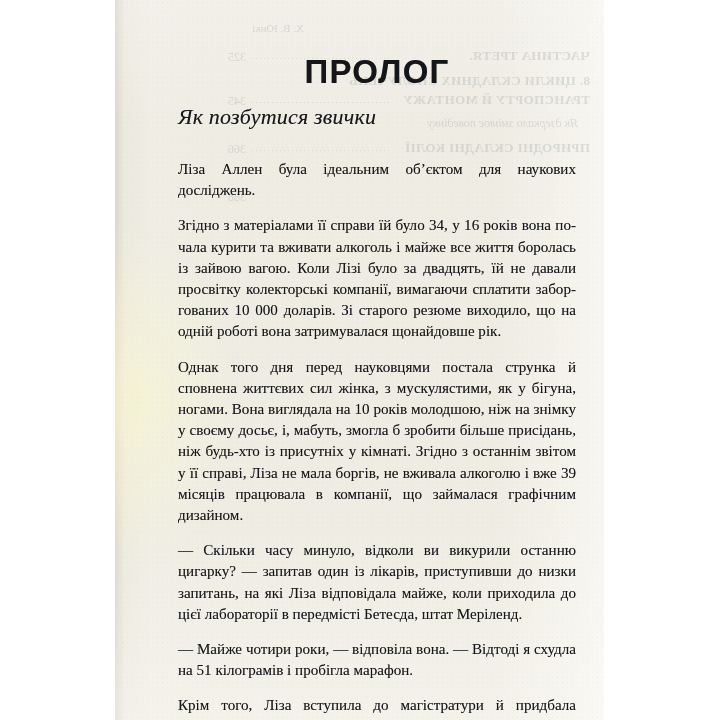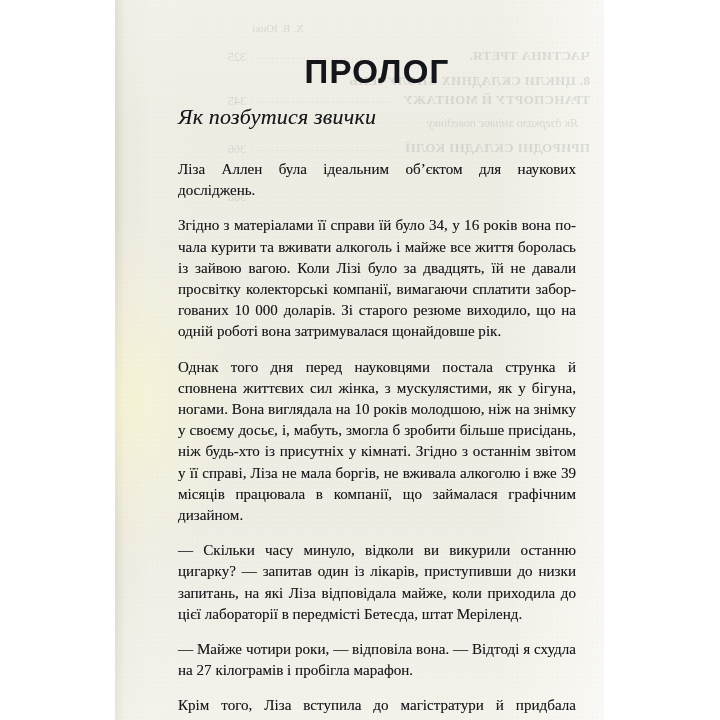--- a/index.html
+++ b/index.html
@@ -222,20 +222,20 @@
 
       <div class="chapter-title ink-soften">ПРОЛОГ</div>
 
       <div class="chapter-subtitle ink-soften">Як позбутися звички</div>
 
       <div class="body-block ink-soften">
         <p>Ліза Аллен була ідеальним об’єктом для наукових досліджень.</p>
         <p>Згідно з матеріалами її справи їй було 34, у 16 років вона по­чала курити та вживати алкоголь і майже все життя боролась із зайвою вагою. Коли Лізі було за двадцять, їй не давали просвітку колекторські компанії, вимагаючи сплатити забор­гованих 10 000 доларів. Зі старого резюме виходило, що на одній роботі вона затримувалася щонайдовше рік.</p>
         <p>Однак того дня перед науковцями постала струнка й сповнена життєвих сил жінка, з мускулястими, як у бігуна, ногами. Вона виглядала на 10 років молодшою, ніж на знімку у своєму досьє, і, мабуть, змогла б зробити більше присідань, ніж будь-хто із присутніх у кімнаті. Згідно з останнім звітом у її справі, Ліза не мала боргів, не вживала алкоголю і вже 39 місяців працю­вала в компанії, що займалася графічним дизайном.</p>
         <p>— Скільки часу минуло, відколи ви викурили останню цигар­ку? — запитав один із лікарів, приступивши до низки запи­тань, на які Ліза відповідала майже, коли приходила до цієї лабораторії в передмісті Бетесда, штат Меріленд.</p>
-        <p>— Майже чотири роки, — відповіла вона. — Відтоді я схудла на 27 кілограмів і пробігла марафон.</p>
+        <p>— Майже чотири роки, — відповіла вона. — Відтоді я схудла на 51 кілограмів і пробігла марафон.</p>
         <p>Крім того, Ліза вступила до магістратури й придбала будинок. Чимало трапилось за той час!</p>
 
       </div>
 
     </div>
   </div>
 </div>
 
 </body></html>

